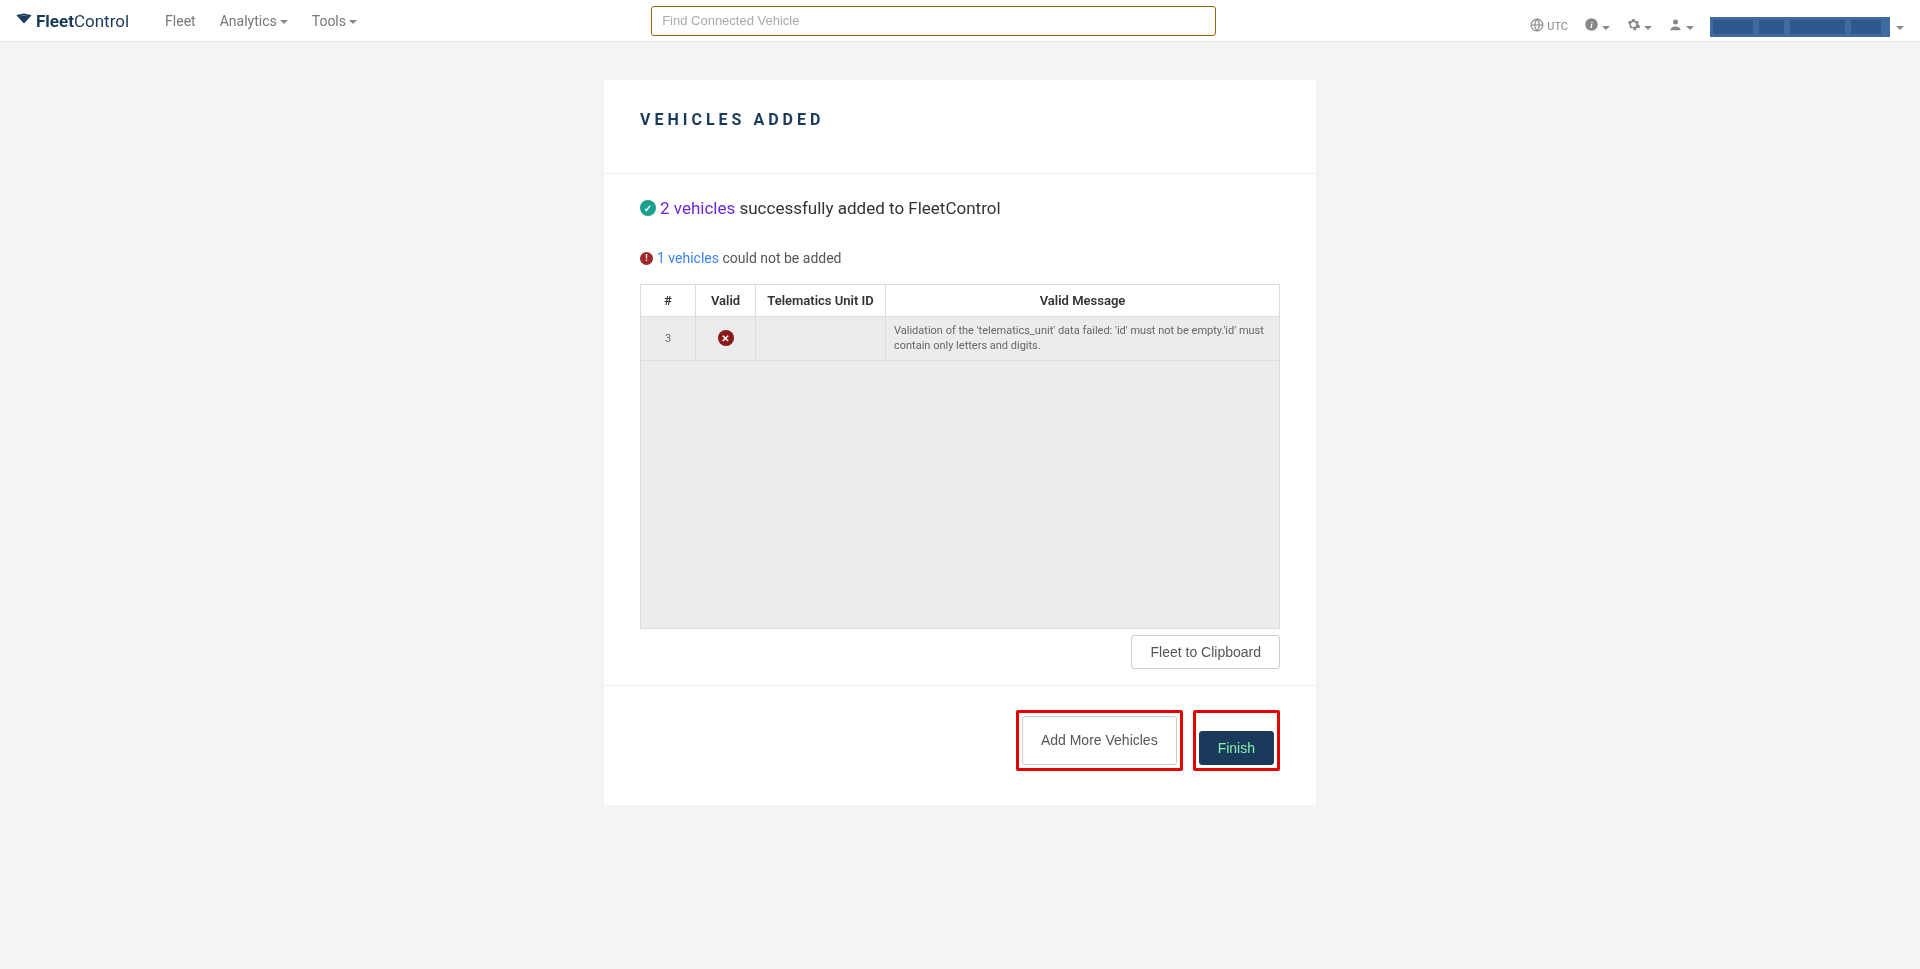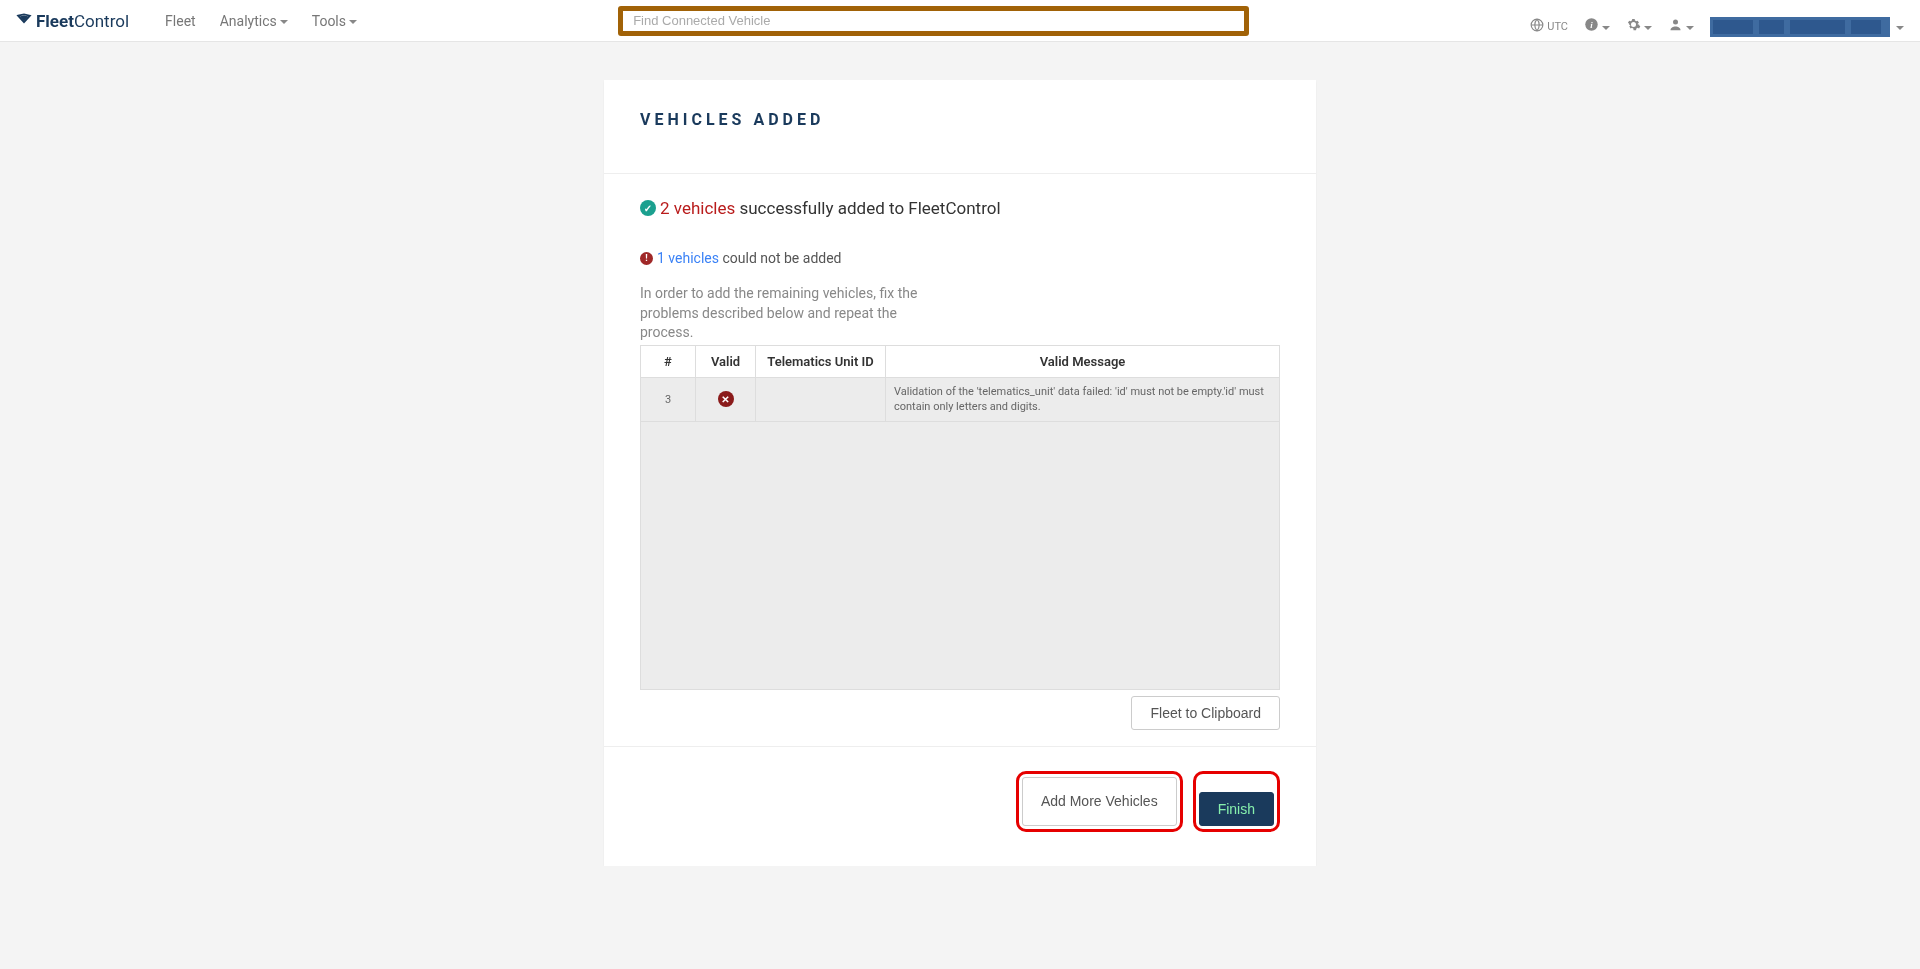--- a/index.html
+++ b/index.html
@@ -50,23 +50,23 @@
     border-right: 4px solid transparent;
     border-top: 4px solid #888;
     margin-top: 2px;
   }
   .search-wrap {
     flex: 1;
     display: flex;
     justify-content: center;
   }
   .search-input {
-    width: 631px;
+    width: 565px;
     height: 30px;
-    border: 5px solid #a16207;
+    border: 1px solid #a16207;
     border-radius: 3px;
     padding: 8px 10px;
     font-size: 13px;
     color: #555;
     background: #fff;
   }
   .search-input::placeholder { color: #aaa; }
   .right-controls {
     display: flex;
     align-items: center;
@@ -132,21 +132,21 @@
     width: 16px; height: 16px;
     border-radius: 50%;
     background: #1ba08f;
     color: #fff;
     align-items: center;
     justify-content: center;
     font-size: 10px;
     font-weight: bold;
     flex-shrink: 0;
   }
-  .success-highlight { color: #b91c1c; }
+  .success-highlight { color: #6d28d9; }
   .error-line {
     font-size: 14px;
     color: #555;
     margin-bottom: 18px;
     display: flex;
     align-items: center;
     gap: 4px;
   }
   .error-icon {
     display: inline-flex;
@@ -241,21 +241,21 @@
   }
   .card-footer {
     border-top: 1px solid #eee;
     padding: 24px 36px 34px 36px;
     display: flex;
     justify-content: flex-end;
     gap: 10px;
   }
   .highlight-box {
     border: 3px solid #e60000;
-    border-radius: 10px;
+    border-radius: 2px;
     padding: 3px;
     display: inline-flex;
   }
 </style>
 </head>
 <body>
 
 <div class="topbar">
   <div class="brand">
     <span class="brand-icon">
@@ -341,21 +341,20 @@
         <span>
           <span class="success-highlight">2 vehicles</span><span> successfully added to FleetControl</span>
         </span>
       </div>
       <div class="error-line">
         <span class="error-icon">!</span>
         <span>
           <span class="error-highlight">1 vehicles</span><span> could not be added</span>
         </span>
       </div>
-      <div class="instruction">In order to add the remaining vehicles, fix the problems described below and repeat the process.</div>
 
       <table class="error-table">
         <thead>
           <tr>
             <th class="col-num">#</th>
             <th class="col-valid">Valid</th>
             <th class="col-tid">Telematics Unit ID</th>
             <th>Valid Message</th>
           </tr>
         </thead>

